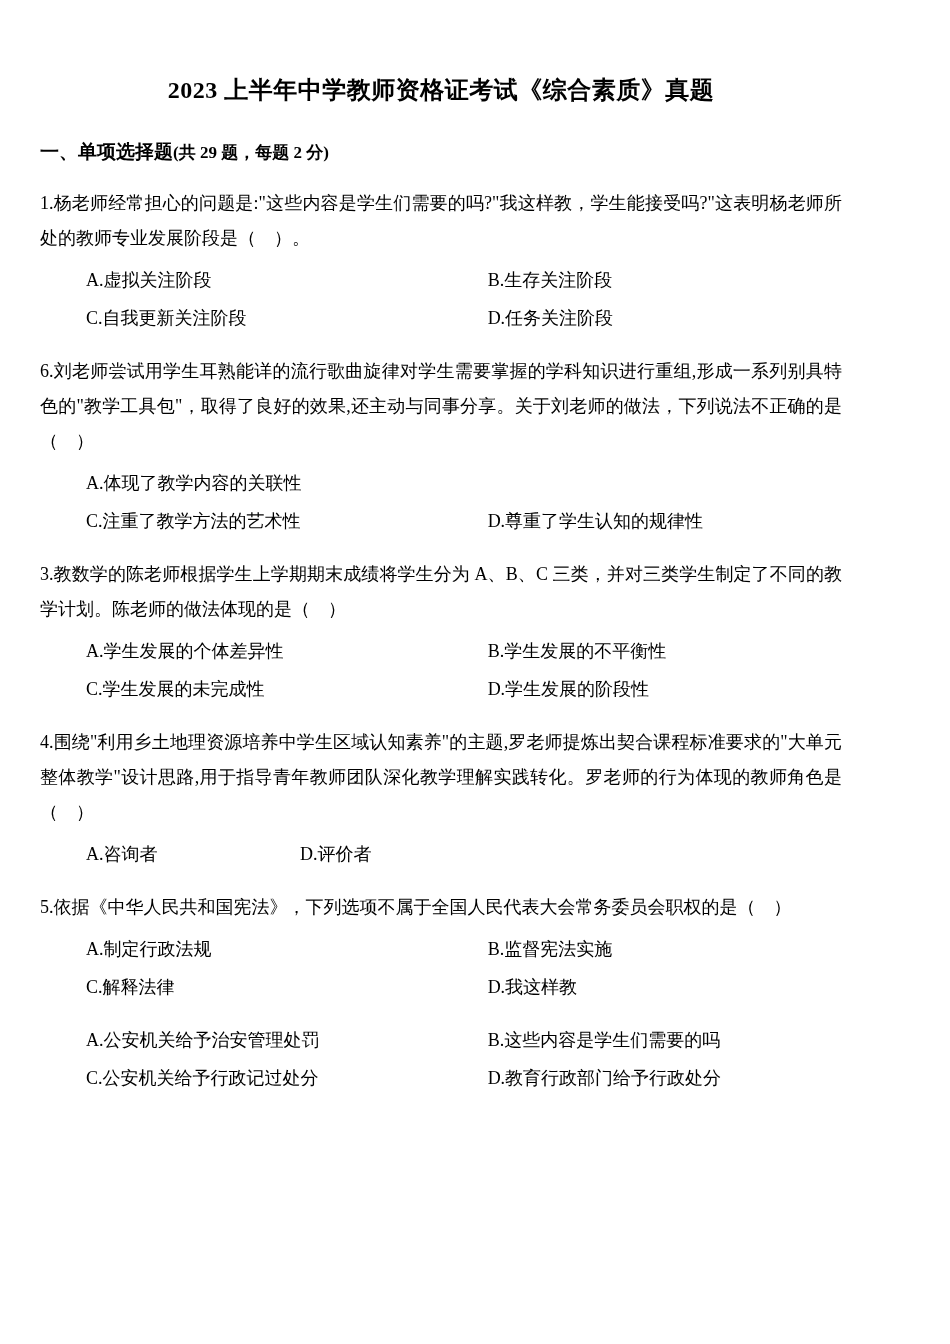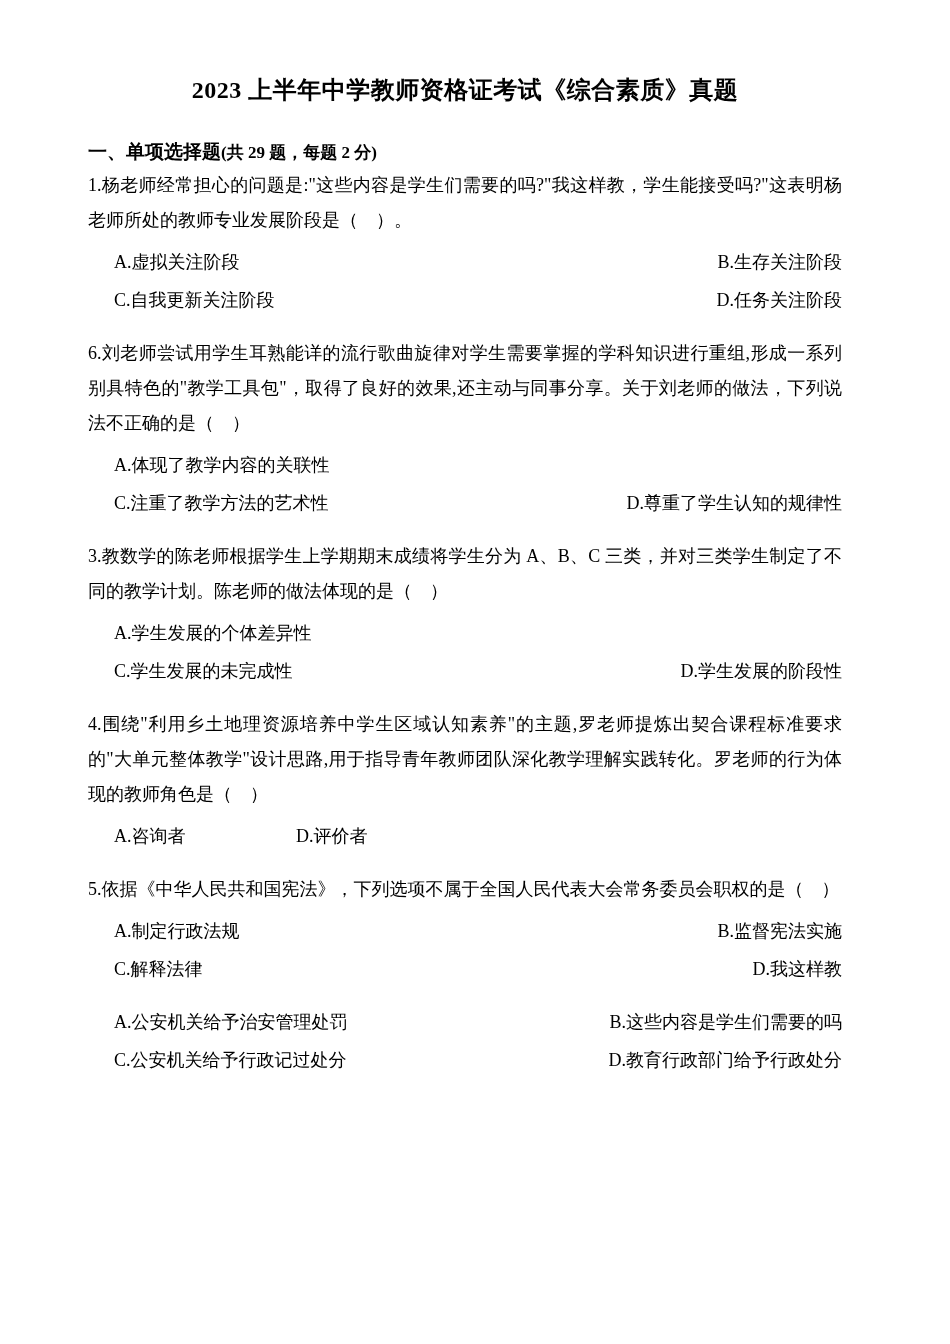--- a/index.html
+++ b/index.html
@@ -10,34 +10,34 @@
   body {
     width: 950px;
     min-height: 1344px;
     font-family: "Liberation Serif", "DejaVu Serif", serif;
     color: #000000;
   }
   .page {
     width: 930px;
     min-height: 1344px;
     box-sizing: border-box;
-    padding: 74px 88px 40px 88px;
+    padding: 74px 88px 40px 40px;
   }
   .doc-title {
     text-align: center;
     font-size: 24px;
     font-weight: bold;
     letter-spacing: 0.5px;
     margin: 0 0 30px 0;
     line-height: 1.4;
   }
   .section-heading {
     font-size: 19px;
     font-weight: bold;
-    margin: 0 0 2px 0;
+    margin: 0 0 20px 0;
     line-height: 1.5;
   }
   .section-heading .small {
     font-size: 17px;
   }
   .question {
     margin-bottom: 16px;
   }
   .q-stem {
     font-size: 18px;
@@ -59,24 +59,24 @@
   .opt-row.two-col .opt {
     width: 50%;
     box-sizing: border-box;
   }
   .opt-row.four-col .opt {
     width: 25%;
     box-sizing: border-box;
   }
   .opt-row.two-col .opt:nth-child(2) {
     padding-left: 14px;
-    text-align: right;
   }
   .opt {
     white-space: nowrap;
+    margin-left: 20px;
   }
 </style>
 </head>
 <body>
 
 <div class="page">
 
   <h1 class="doc-title">2023 上半年中学教师资格证考试《综合素质》真题</h1>
 
   <div class="section-heading">
@@ -108,20 +108,21 @@
         <span class="opt">D.尊重了学生认知的规律性</span>
       </div>
     </div>
   </div>
 
   <div class="question">
     <p class="q-stem">3.教数学的陈老师根据学生上学期期末成绩将学生分为 A、B、C 三类，并对三类学生制定了不同的教学计划。陈老师的做法体现的是（　）</p>
     <div class="options">
       <div class="opt-row two-col">
         <span class="opt">A.学生发展的个体差异性</span>
+        <span class="opt">B.学生发展的不平衡性</span>
       </div>
       <div class="opt-row two-col">
         <span class="opt">C.学生发展的未完成性</span>
         <span class="opt">D.学生发展的阶段性</span>
       </div>
     </div>
   </div>
 
   <div class="question">
     <p class="q-stem">4.围绕"利用乡土地理资源培养中学生区域认知素养"的主题,罗老师提炼出契合课程标准要求的"大单元整体教学"设计思路,用于指导青年教师团队深化教学理解实践转化。罗老师的行为体现的教师角色是（　）</p>

